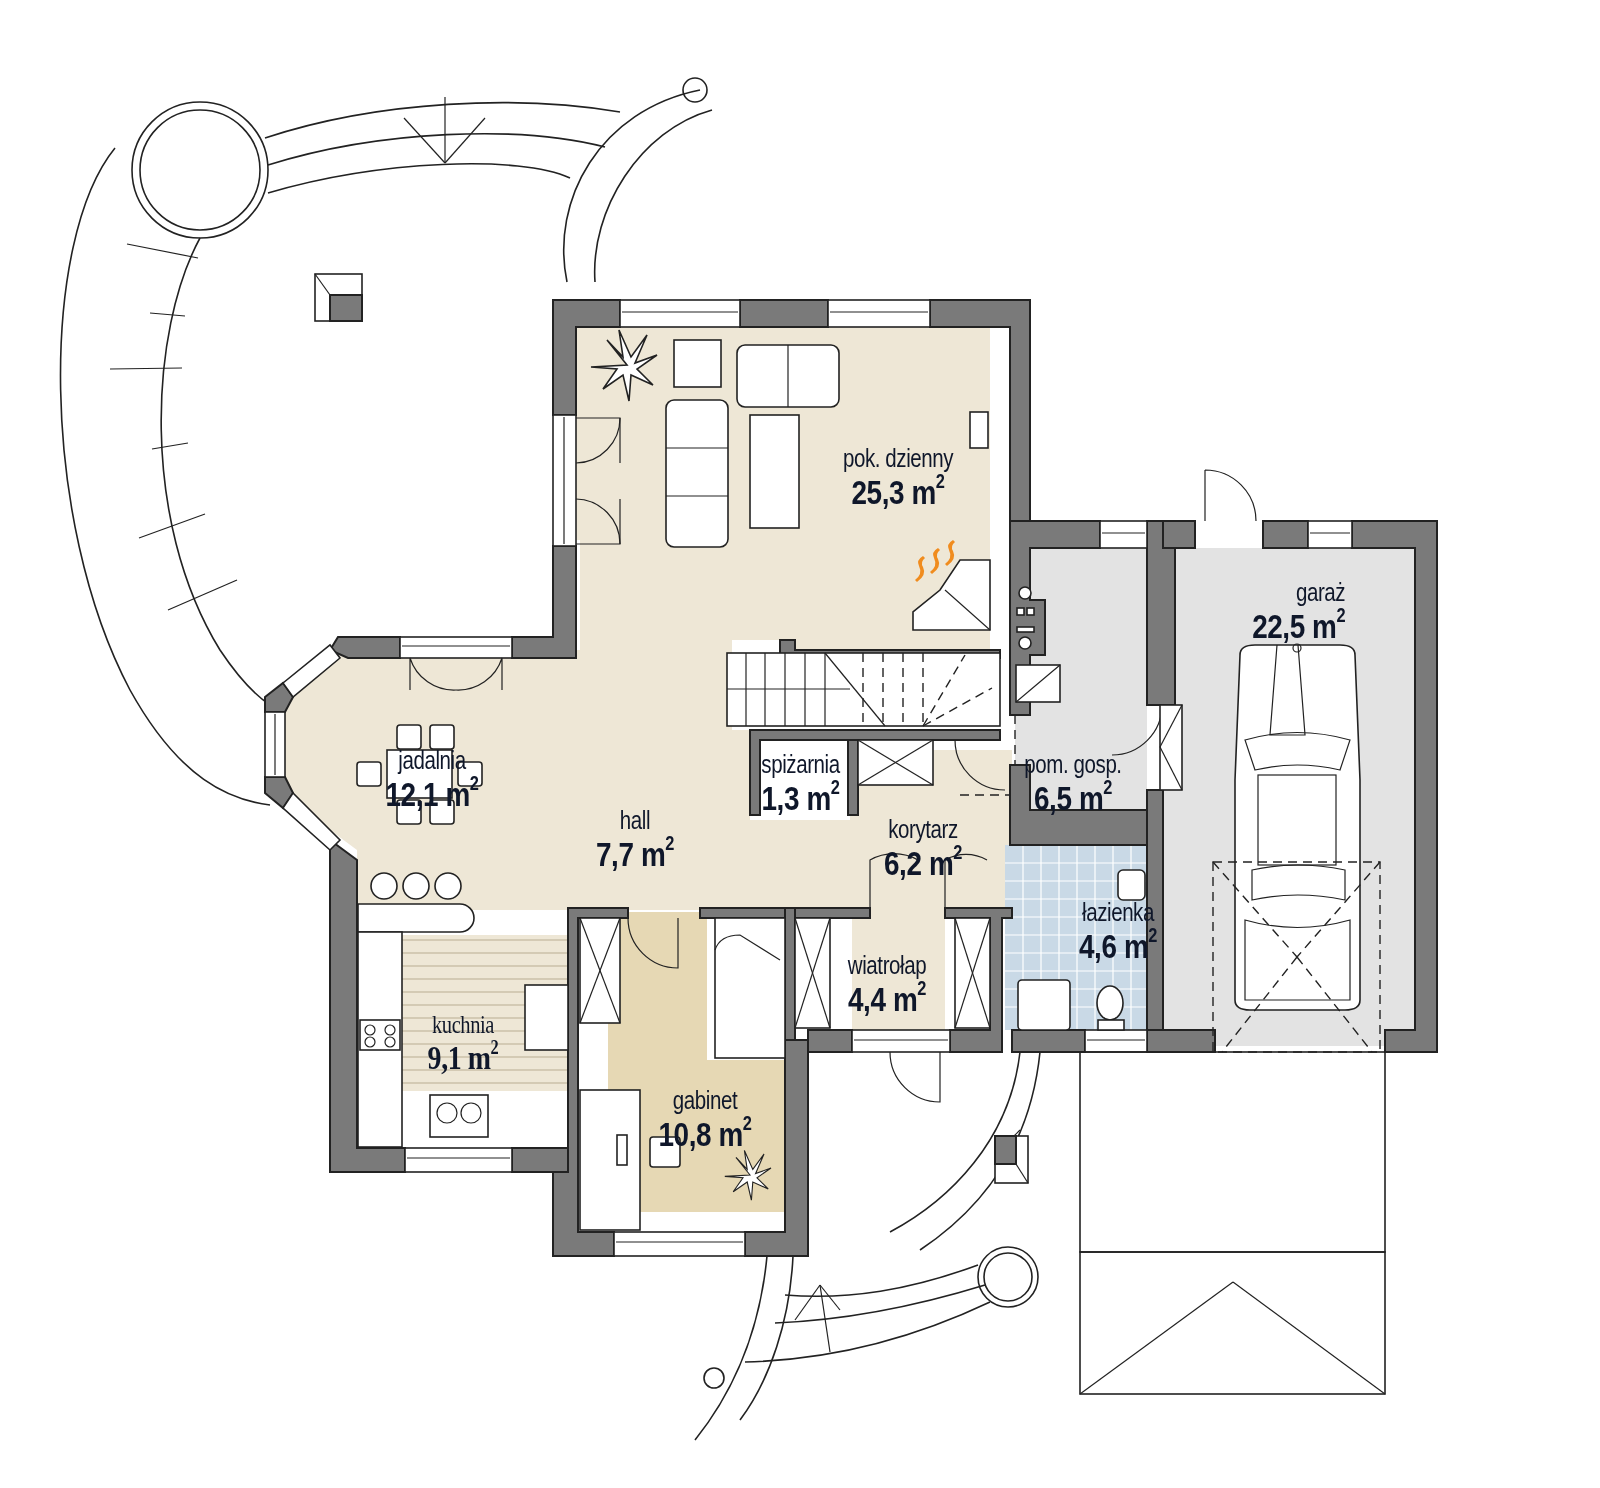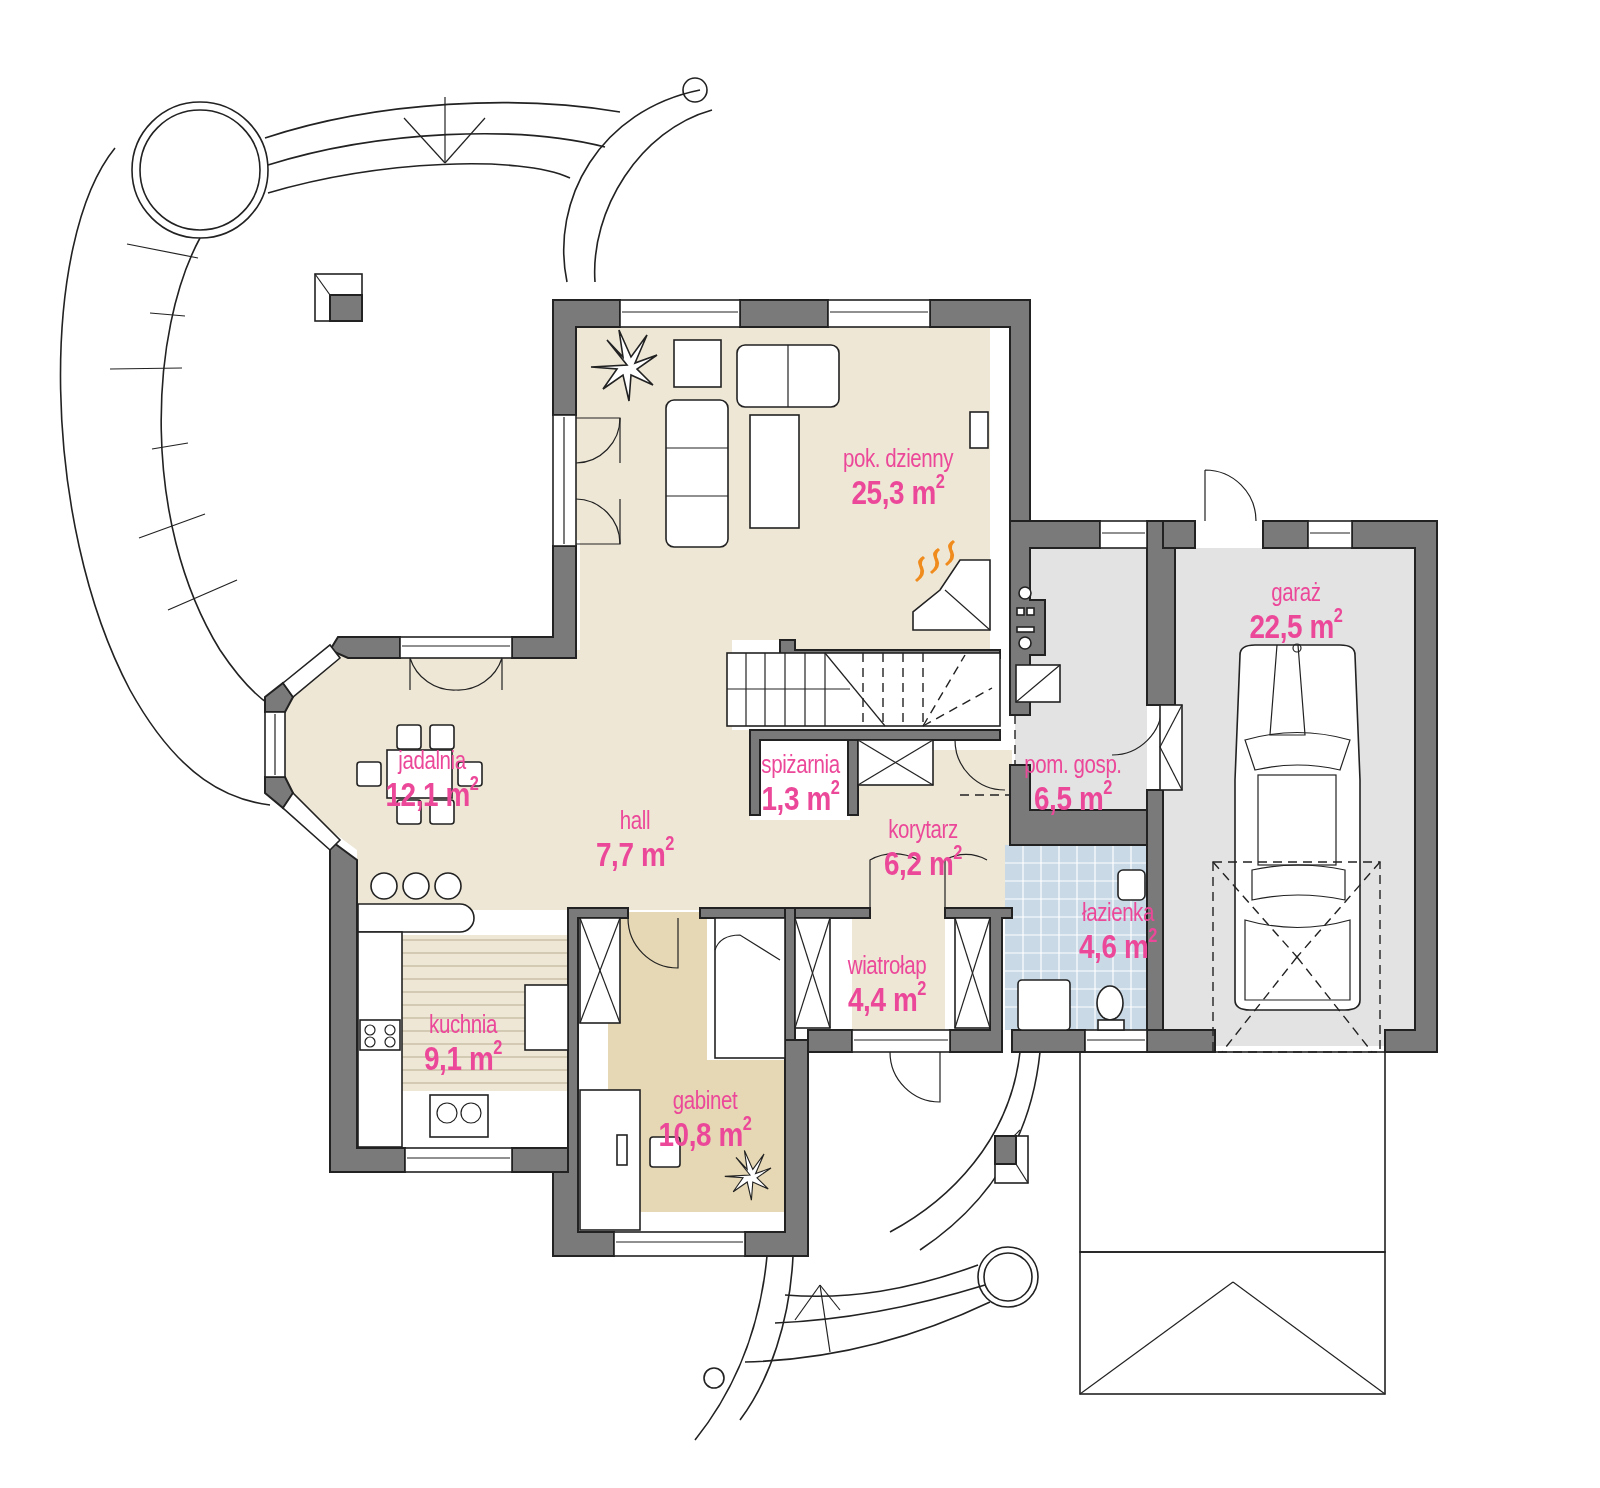--- a/index.html
+++ b/index.html
@@ -1,18 +1,18 @@
 <!DOCTYPE html>
 <html><head>
 <meta charset="utf-8">
 <style>
   html, body { margin: 0; padding: 0; background: #ffffff; }
   body { width: 1600px; height: 1488px; position: relative; overflow: hidden; }
   svg { position: absolute; left: 0; top: 0; }
-  .lbl { position: absolute; text-align: center; font-family: "Liberation Sans", sans-serif; color: #ec4899; line-height: 1; white-space: nowrap; }
+  .lbl { position: absolute; text-align: center; font-family: "Liberation Sans", sans-serif; color: #0f172a; line-height: 1; white-space: nowrap; }
   .lbl .name { display: block; font-size: 25px; font-weight: normal; letter-spacing: -0.5px; transform: scaleX(0.82); }
   .lbl .area { display: block; font-size: 34px; font-weight: bold; margin-top: 4px; transform: scaleX(0.82); letter-spacing: -0.5px; }
   .lbl .area sup { font-size: 20px; vertical-align: top; position: relative; top: -4px; }
   .wall { fill: #7a7a7a; stroke: #222; stroke-width: 2; }
   .line { fill: none; stroke: #222; stroke-width: 1.6; }
   .thin { fill: none; stroke: #222; stroke-width: 1.2; }
   .furn { fill: #fff; stroke: #222; stroke-width: 1.6; }
   .dash { fill: none; stroke: #222; stroke-width: 1.4; stroke-dasharray: 9 6; }
 </style>
 </head>
@@ -362,36 +362,36 @@
 <div class="lbl" style="left:868px; top:780px; width:110px;margin-top:37px;">
   <span class="name">korytarz</span>
   <span class="area"><span>6,2</span> <span>m</span><sup>2</sup></span>
 </div>
 
 <div class="lbl" style="left:1008px; top:752px; width:130px;">
   <span class="name">pom. gosp.</span>
   <span class="area"><span>6,5</span> <span>m</span><sup>2</sup></span>
 </div>
 
-<div class="lbl" style="left:1236px; top:580px; width:120px;">
+<div class="lbl" style="left:1236px; top:580px; width:120px;text-align:right;">
   <span class="name">garaż</span>
   <span class="area"><span>22,5</span> <span>m</span><sup>2</sup></span>
 </div>
 
 <div class="lbl" style="left:1025px; top:900px; width:110px;margin-left:38px;">
   <span class="name">łazienka</span>
   <span class="area"><span>4,6</span> <span>m</span><sup>2</sup></span>
 </div>
 
 <div class="lbl" style="left:832px; top:953px; width:110px;">
   <span class="name">wiatrołap</span>
   <span class="area"><span>4,4</span> <span>m</span><sup>2</sup></span>
 </div>
 
-<div class="lbl" style="left:408px; top:1012px; width:110px;">
+<div class="lbl" style="left:408px; top:1012px; width:110px;font-family:Liberation Serif, serif;">
   <span class="name">kuchnia</span>
   <span class="area"><span>9,1</span> <span>m</span><sup>2</sup></span>
 </div>
 
 <div class="lbl" style="left:640px; top:1088px; width:130px;">
   <span class="name">gabinet</span>
   <span class="area"><span>10,8</span> <span>m</span><sup>2</sup></span>
 </div>
 
 </body></html>

